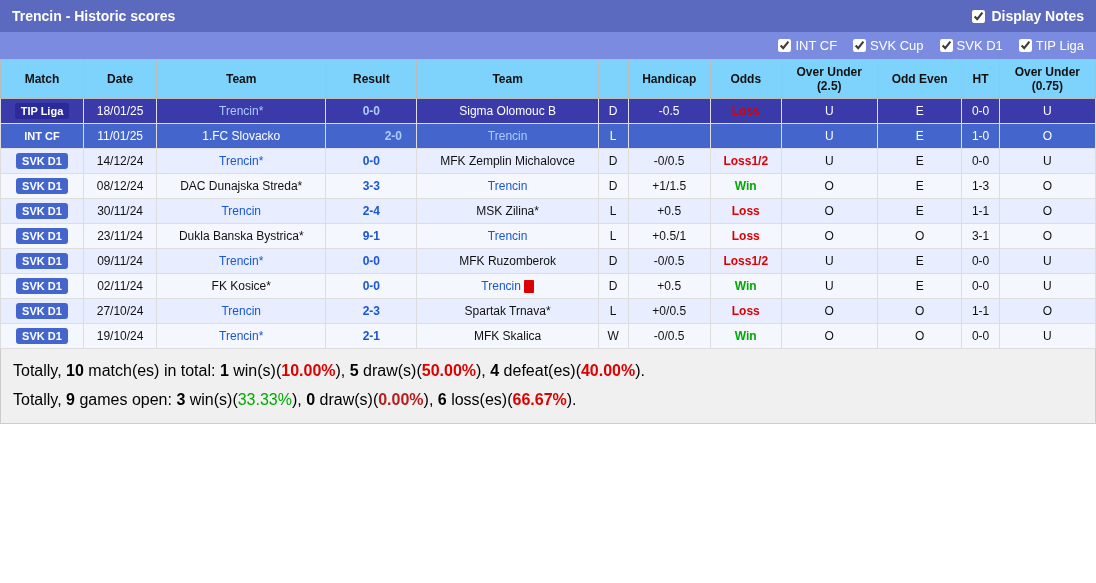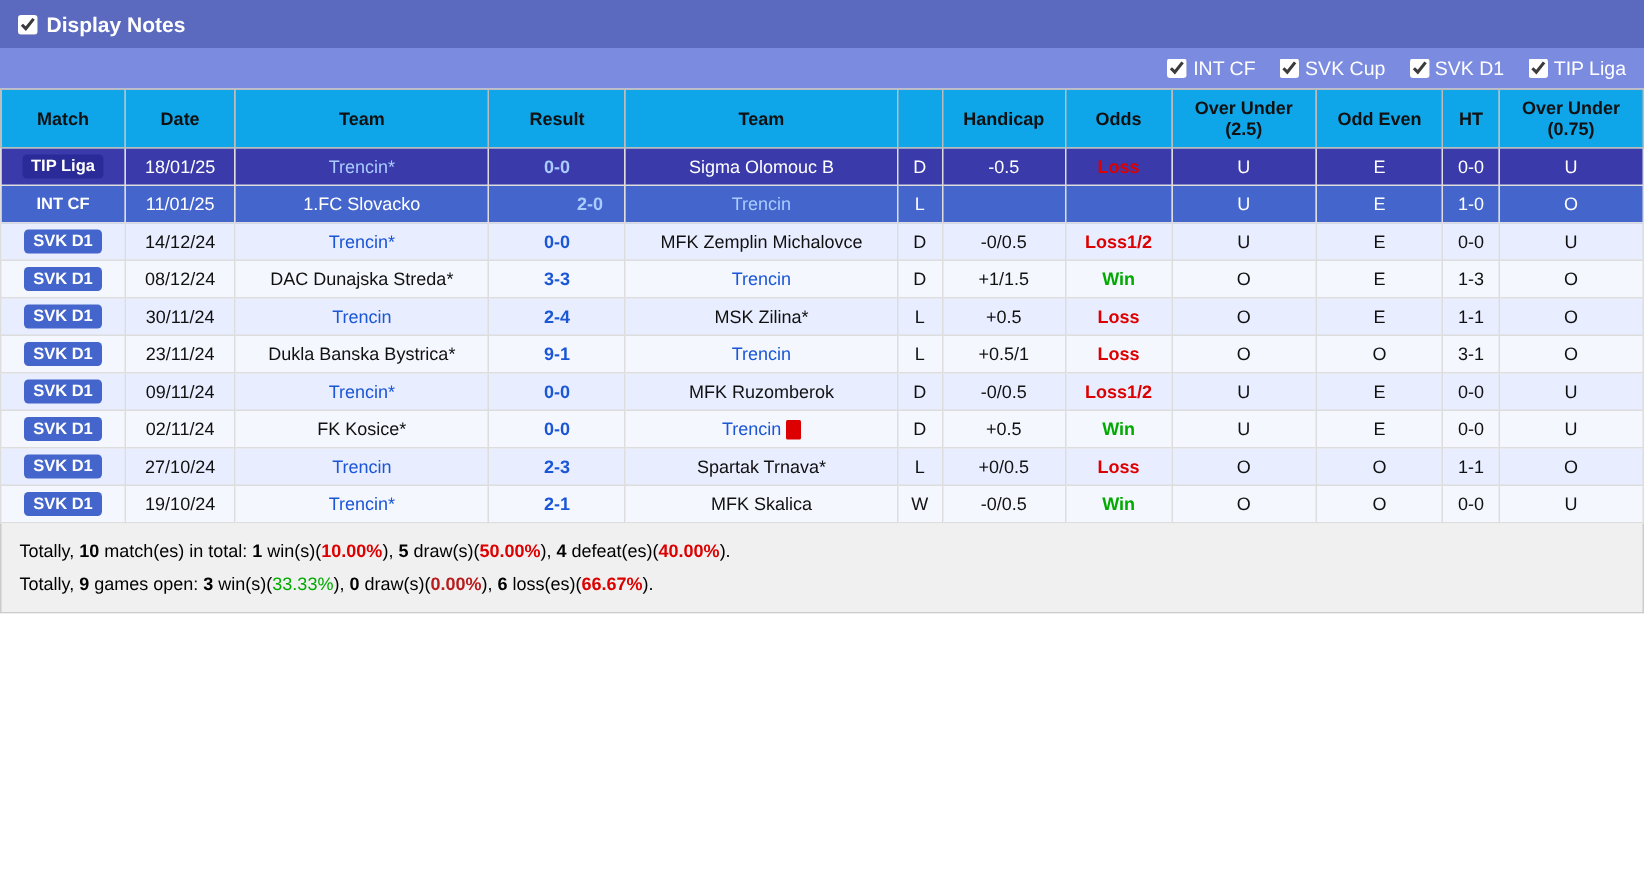--- a/index.html
+++ b/index.html
@@ -46,21 +46,21 @@
       border-radius: 2px;
     }
 
     table {
       width: 100%;
       border-collapse: collapse;
       border: 1px solid #ccc;
     }
 
     thead tr {
-      background: #0ea5e9;
+      background: #7dd3fc;
       margin-top: 23px;
     }
     thead th {
       padding: 5px 6px;
       text-align: center;
       border: 1px solid #bbb;
       font-size: 12px;
       font-weight: bold;
       color: #111;
       vertical-align: middle;
@@ -85,21 +85,21 @@
 
     .team-blue { color: #1a56d6; font-weight: normal; }
 
     .result-link { color: #1a56d6; text-decoration: none; font-weight: bold; }
 
     .summary-bar {
       background: #f0f0f0;
       padding: 8px 12px;
       border: 1px solid #ccc;
       border-top: none;
-      font-size: 12px;
+      font-size: 16px;
       line-height: 1.8;
     }
     .summary-bar span.bold { font-weight: bold; }
     .summary-bar span.red { color: #dd0000; font-weight: bold; }
     .summary-bar span.green { color: #00aa00; font-weight: normal; }
     .summary-bar span.blue { color: #b91c1c; font-weight: bold; }
 
     .red-card-icon {
       display: inline-block;
       width: 10px;
@@ -107,20 +107,21 @@
       background: #dd0000;
       border-radius: 1px;
       vertical-align: middle;
       margin-left: 3px;
     }
   </style>
 </head>
 <body>
 
 <div class="title-bar">
+  <span>Trencin - Historic scores</span>
   <div class="display-notes">
     <input type="checkbox" checked="" style="">
     <span>Display Notes</span>
   </div>
 </div>
 
 <div class="filter-bar">
   <label>
     <input type="checkbox" checked="" style="">
     <span>INT CF</span>

